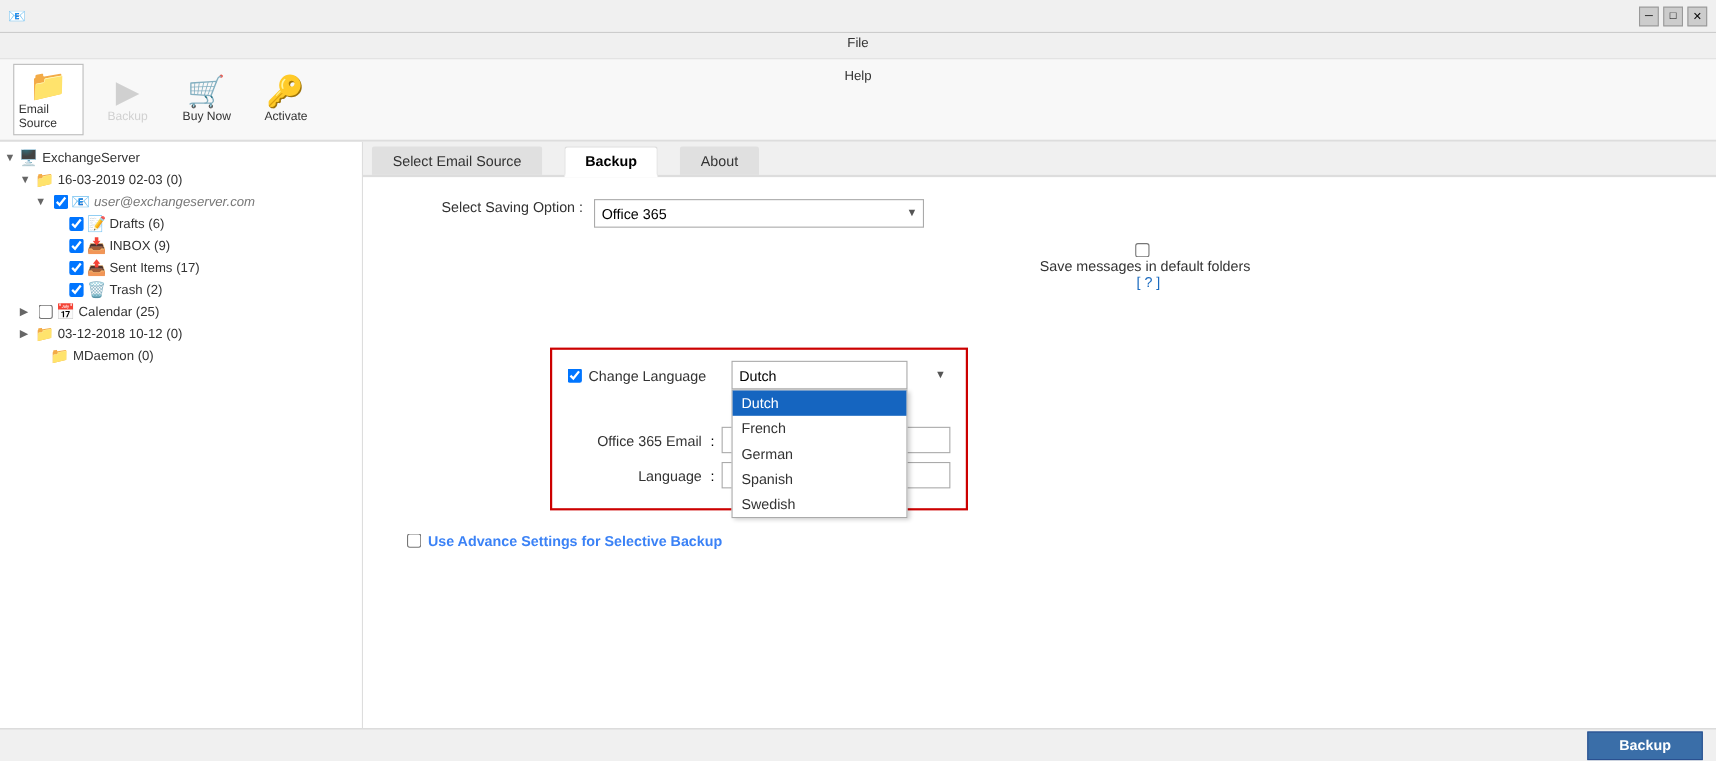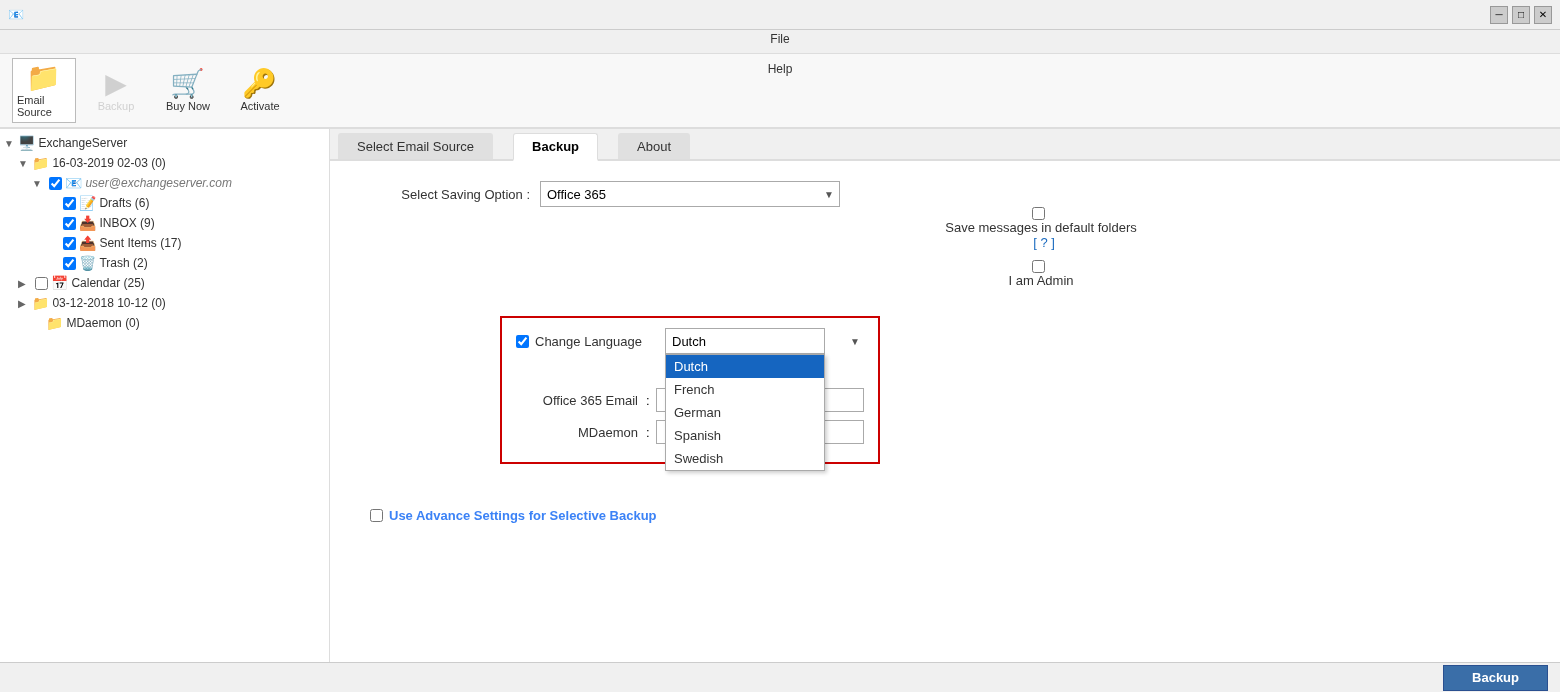--- a/index.html
+++ b/index.html
@@ -127,21 +127,21 @@
     
     .tab-content {
       padding: 20px 30px;
       flex: 1;
       position: relative;
     }
 
     
     .form-row {
       display: flex;
-      align-items: center;
+      margin-bottom: 14px;
     }
     .form-label {
       width: 180px;
       text-align: right;
       padding-right: 10px;
       font-size: 13px;
       color: #333;
     }
     .form-select {
       width: 300px;
@@ -411,24 +411,20 @@
           <span class="select-arrow">▼</span>
         </div>
       </div>
 
       <div class="checkbox-row" style="padding-left:192px;">
         <input type="checkbox" style="">
         <label>Save messages in default folders</label>
         <span class="help-link">[ ? ]</span>
       </div>
 
-      <div class="checkbox-row" style="padding-left:192px;">
-        <input type="checkbox" style="">
-        <label>I am Admin</label>
-      </div>
 
       <div class="lang-overlay">
 
         <div class="lang-row">
           <input type="checkbox" class="lang-checkbox" checked="" style="">
           <span class="lang-label">Change Language</span>
           <div class="lang-select-wrapper">
             <select class="lang-select">
               <option>Dutch</option>
             </select>
@@ -444,21 +440,21 @@
           </div>
         </div>
 
         <div class="overlay-form-row" style="margin-top:34px;">
           <span class="overlay-label">Office 365 Email</span>
           <span style="margin-right:6px;">:</span>
           <input type="text" class="overlay-input" style="">
         </div>
 
         <div class="overlay-form-row">
-          <span class="overlay-label">MDaemon</span>
+          <span class="overlay-label">Language</span>
           <span style="margin-right:6px;">:</span>
           <input type="password" class="overlay-input" style="">
         </div>
       </div>
 
       <div class="advance-row" style="margin-top: 220px; padding-left: 10px;">
         <input type="checkbox" style="">
         <a class="advance-link">Use Advance Settings for Selective Backup</a>
       </div>
 

